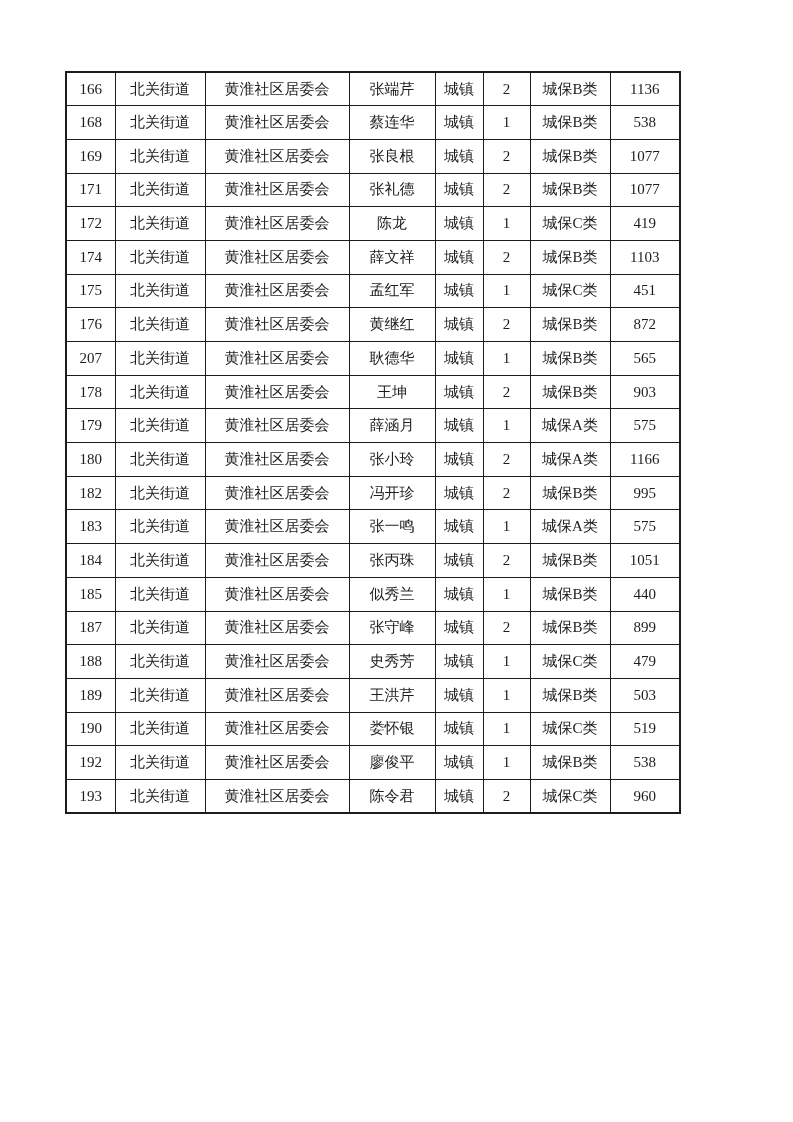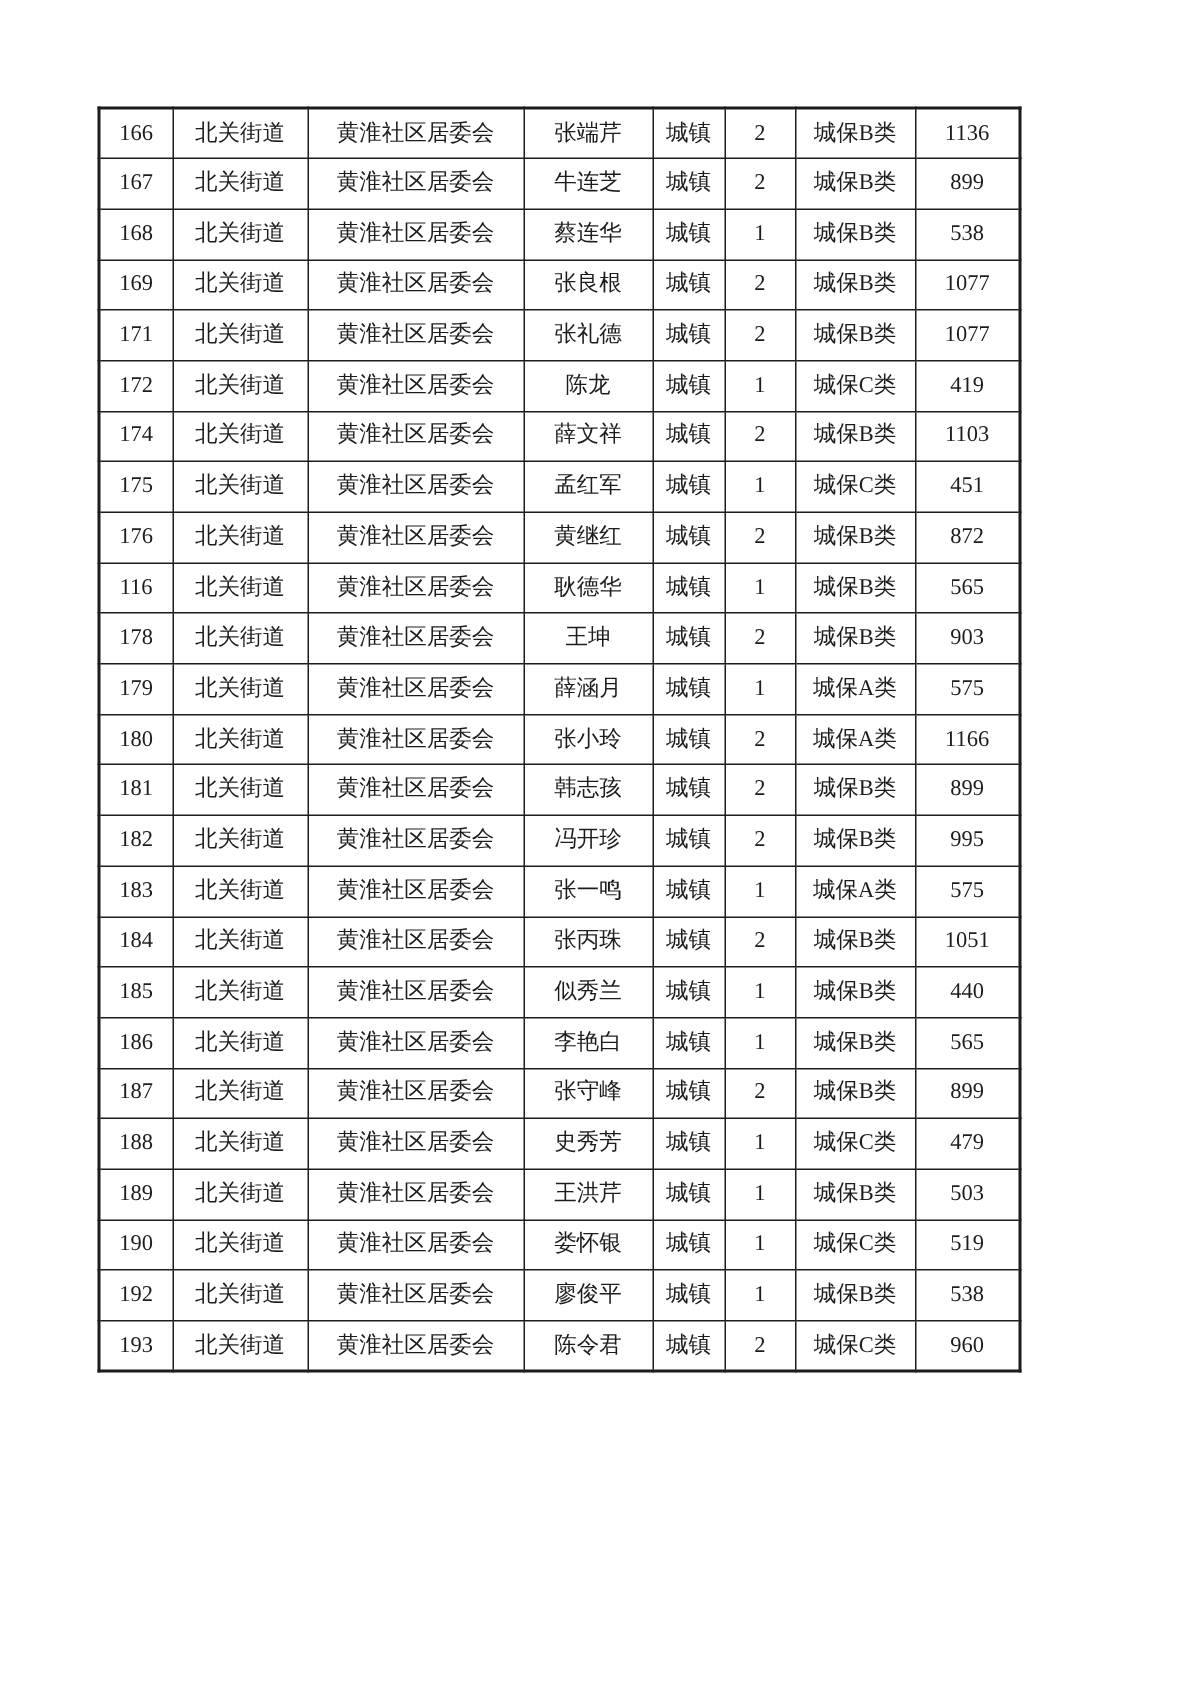--- a/index.html
+++ b/index.html
@@ -70,30 +70,20 @@
           <td>166</td>
           <td>北关街道</td>
           <td>黄淮社区居委会</td>
           <td>张端芹</td>
           <td>城镇</td>
           <td>2</td>
           <td>城保B类</td>
           <td>1136</td>
         </tr>
         <tr>
-          <td>167</td>
-          <td>北关街道</td>
-          <td>黄淮社区居委会</td>
-          <td>牛连芝</td>
-          <td>城镇</td>
-          <td>2</td>
-          <td>城保B类</td>
-          <td>899</td>
-        </tr>
-        <tr>
           <td>168</td>
           <td>北关街道</td>
           <td>黄淮社区居委会</td>
           <td>蔡连华</td>
           <td>城镇</td>
           <td>1</td>
           <td>城保B类</td>
           <td>538</td>
         </tr>
         <tr>
@@ -150,21 +140,21 @@
           <td>176</td>
           <td>北关街道</td>
           <td>黄淮社区居委会</td>
           <td>黄继红</td>
           <td>城镇</td>
           <td>2</td>
           <td>城保B类</td>
           <td>872</td>
         </tr>
         <tr>
-          <td>116</td>
+          <td>207</td>
           <td>北关街道</td>
           <td>黄淮社区居委会</td>
           <td>耿德华</td>
           <td>城镇</td>
           <td>1</td>
           <td>城保B类</td>
           <td>565</td>
         </tr>
         <tr>
           <td>178</td>
@@ -190,30 +180,20 @@
           <td>180</td>
           <td>北关街道</td>
           <td>黄淮社区居委会</td>
           <td>张小玲</td>
           <td>城镇</td>
           <td>2</td>
           <td>城保A类</td>
           <td>1166</td>
         </tr>
         <tr>
-          <td>181</td>
-          <td>北关街道</td>
-          <td>黄淮社区居委会</td>
-          <td>韩志孩</td>
-          <td>城镇</td>
-          <td>2</td>
-          <td>城保B类</td>
-          <td>899</td>
-        </tr>
-        <tr>
           <td>182</td>
           <td>北关街道</td>
           <td>黄淮社区居委会</td>
           <td>冯开珍</td>
           <td>城镇</td>
           <td>2</td>
           <td>城保B类</td>
           <td>995</td>
         </tr>
         <tr>
@@ -238,30 +218,20 @@
         </tr>
         <tr>
           <td>185</td>
           <td>北关街道</td>
           <td>黄淮社区居委会</td>
           <td>似秀兰</td>
           <td>城镇</td>
           <td>1</td>
           <td>城保B类</td>
           <td>440</td>
-        </tr>
-        <tr>
-          <td>186</td>
-          <td>北关街道</td>
-          <td>黄淮社区居委会</td>
-          <td>李艳白</td>
-          <td>城镇</td>
-          <td>1</td>
-          <td>城保B类</td>
-          <td>565</td>
         </tr>
         <tr>
           <td>187</td>
           <td>北关街道</td>
           <td>黄淮社区居委会</td>
           <td>张守峰</td>
           <td>城镇</td>
           <td>2</td>
           <td>城保B类</td>
           <td>899</td>

